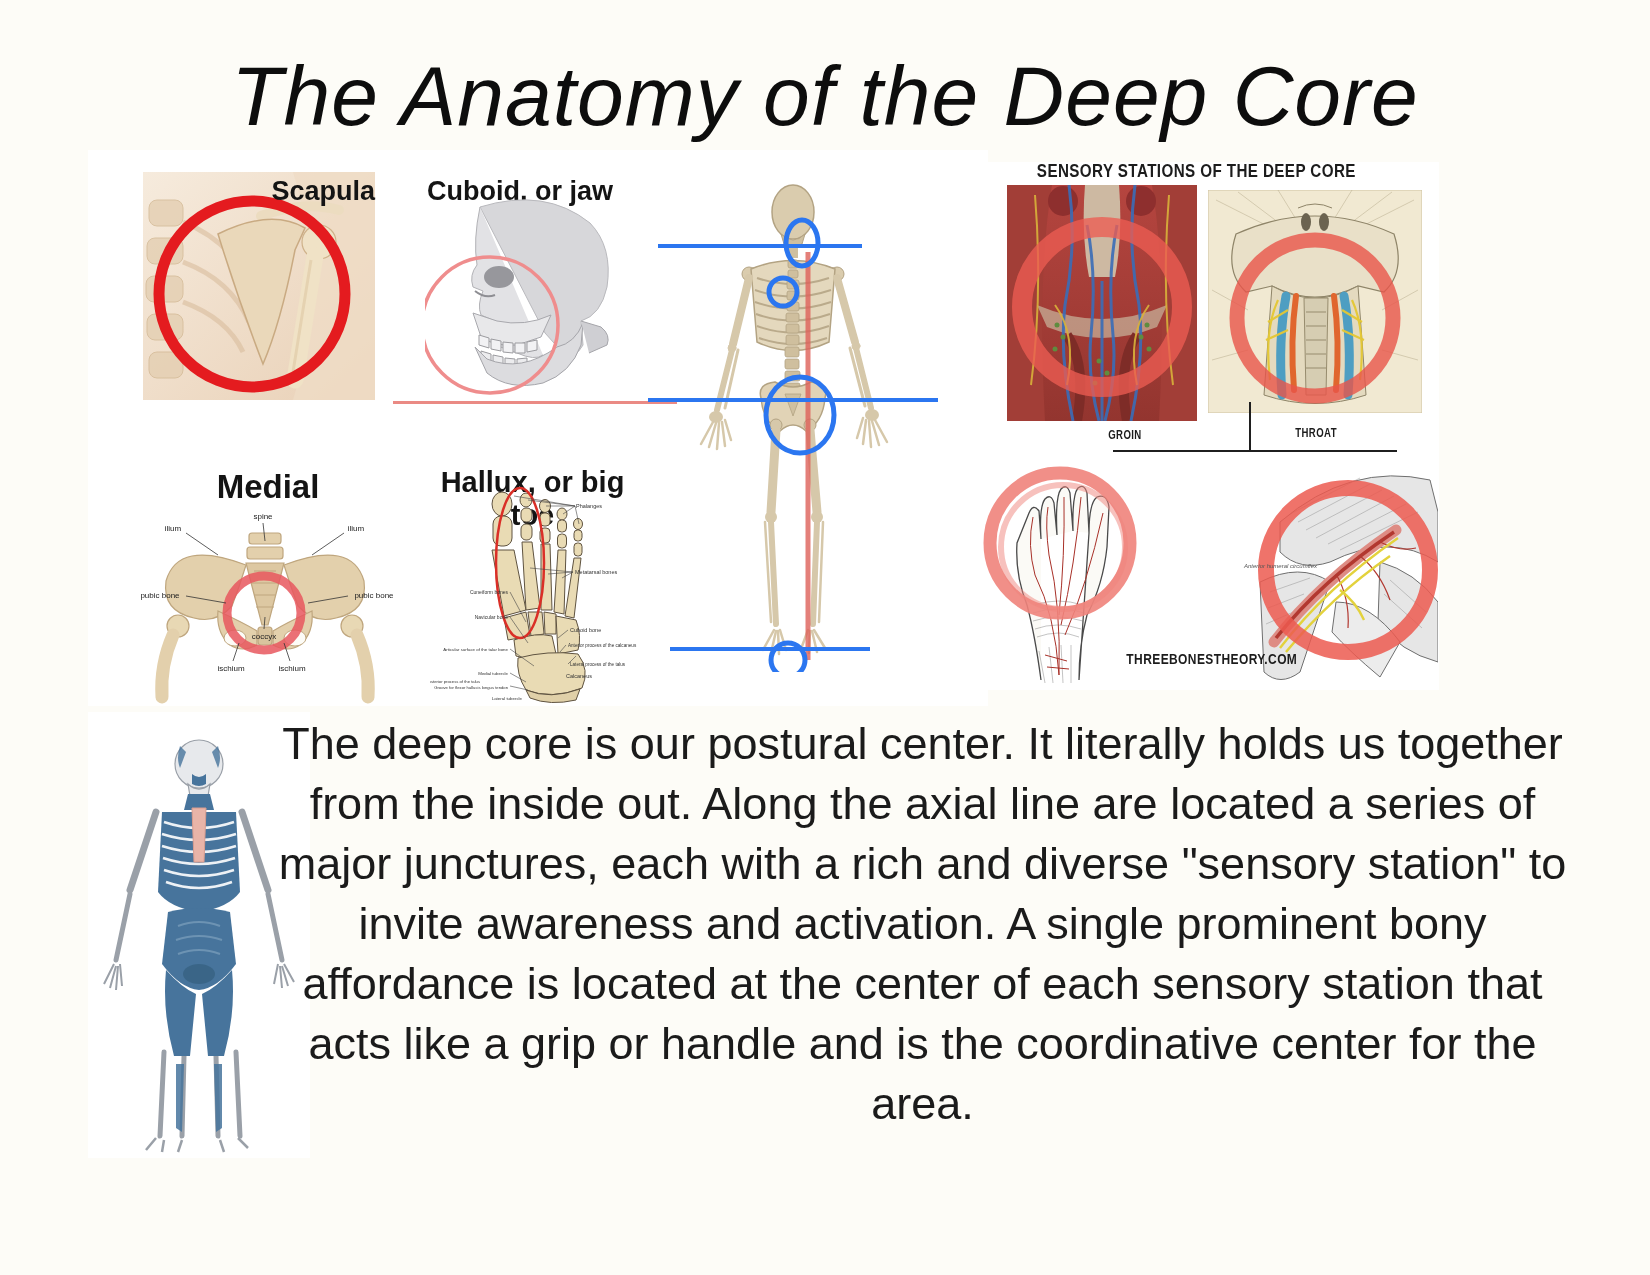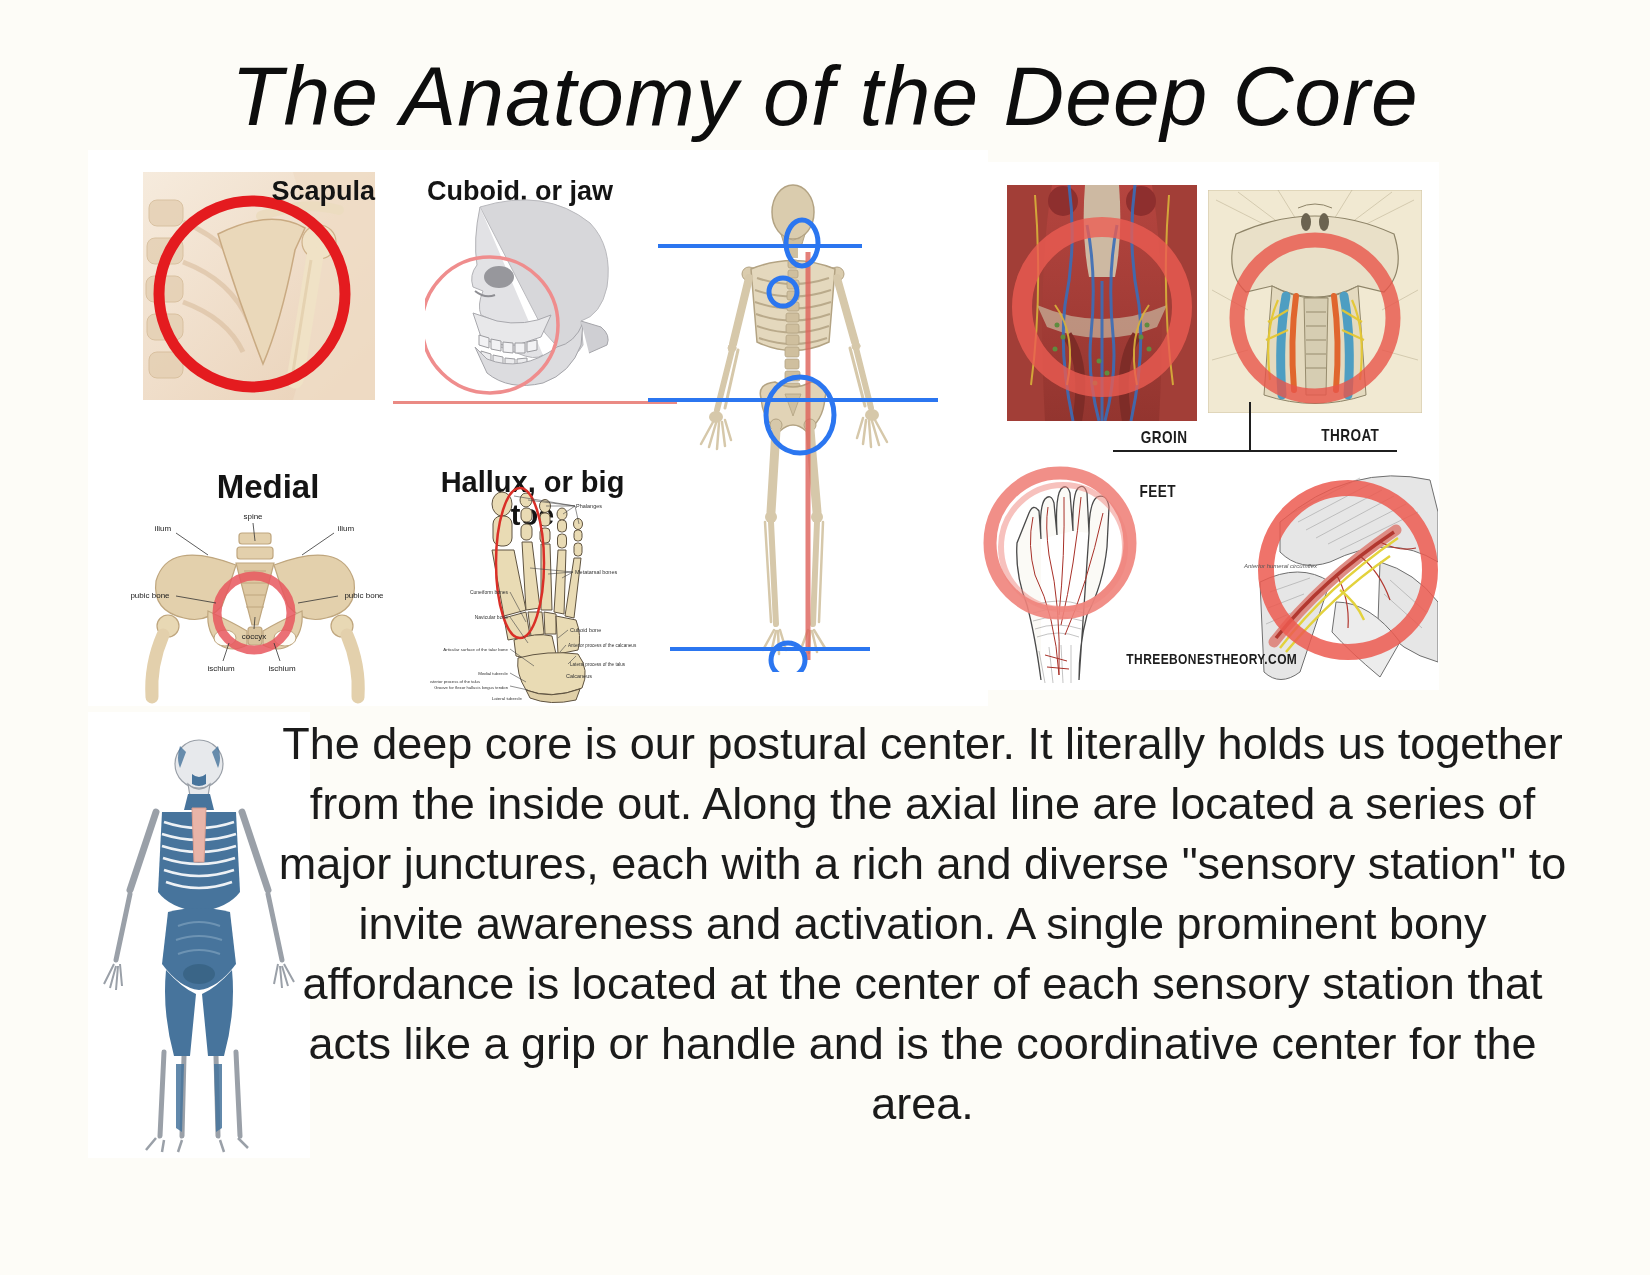--- a/index.html
+++ b/index.html
@@ -3,21 +3,21 @@
 <meta charset="utf-8">
 <style>
   html,body{margin:0;padding:0;background:#e9e7e2;}
   #canvas{position:relative;width:1650px;height:1275px;background:#fdfcf7;overflow:hidden;
           font-family:"Liberation Sans",sans-serif;color:#151515;}
   .abs{position:absolute;}
   .whitecard{background:#ffffff;}
   .title{width:100%;text-align:center;font-size:84px;font-weight:400;letter-spacing:1px;color:#0d0d0d;}
   .boldlabel{font-weight:700;color:#141414;}
   .cond{font-weight:700;color:#1c1c1c;letter-spacing:.5px;display:inline-block;transform:scaleX(.8);transform-origin:center;white-space:nowrap;}
-  .qlabel{text-align:center;font-size:17px;}
+  .qlabel{text-align:left;font-size:12px;}
   .bodytext{text-align:center;font-size:45px;line-height:60px;font-weight:400;color:#1b1b1b;}
   .hline{background:#1f1f1f;}
   .redline{background:#ea8a84;}
   svg text{font-family:"Liberation Sans",sans-serif;}
 </style>
 </head>
 <body>
 
 <div id="canvas">
 
@@ -173,21 +173,21 @@
         <circle cx="138" cy="120" r="14" stroke="#2b76f0" stroke-width="5"></circle>
         <line x1="3" y1="228" x2="293" y2="228" stroke="#2b76f0" stroke-width="4"></line>
         <ellipse cx="155" cy="243" rx="34" ry="38" stroke="#2b76f0" stroke-width="5"></ellipse>
         <line x1="25" y1="477" x2="225" y2="477" stroke="#2b76f0" stroke-width="4"></line>
         <circle cx="143" cy="488" r="17" stroke="#2b76f0" stroke-width="5"></circle>
       </g>
     </svg>
   </div>
 
   <div class="abs boldlabel" style="left:168px;top:468px;width:200px;font-size:33px;text-align:center;">Medial</div>
-  <div class="abs" style="left:108px;top:505px;width:300px;height:200px;">
+  <div class="abs" style="left:118px;top:505px;width:300px;height:200px;">
     <svg width="300" height="200" viewBox="0 0 300 200">
       <g fill="#e3d0ac" stroke="#bfa67e" stroke-width="1.2">
         <rect x="131" y="28" width="32" height="11" rx="3"></rect>
         <rect x="129" y="42" width="36" height="12" rx="3"></rect>
         <path d="M128,58 L166,58 L150,120 L144,120 Z" fill="#ddc8a2"></path>
         <path d="M128,60 Q60,34 48,76 Q44,106 76,113 Q98,119 114,101 Q122,80 128,60 Z"></path>
         <path d="M166,60 Q234,34 246,76 Q250,106 218,113 Q196,119 180,101 Q172,80 166,60 Z"></path>
         <circle cx="60" cy="121" r="11" fill="#e8d8b4"></circle>
           <circle cx="234" cy="121" r="11" fill="#e8d8b4"></circle>
         <path d="M55,130 Q42,160 44,192" stroke-width="13" stroke-linecap="round" fill="none" stroke="#e3d0ac"></path>
@@ -294,20 +294,23 @@
         <text x="78" y="181">Navicular bone</text>
         <text x="78" y="213" font-size="4.4">Articular surface of the talar bone</text>
         <text x="78" y="237" font-size="4.4">Medial tubercle</text>
         <text x="50" y="245" font-size="4.2">Posterior process of the talus</text>
         <text x="78" y="251" font-size="4.2">Groove for flexor hallucis longus tendon</text>
         <text x="92" y="262" font-size="4.4">Lateral tubercle</text>
       </g>
     </svg>
   </div>
 
+  <div class="abs" style="left:953px;top:160px;width:486px;text-align:center;">
+    <span class="cond" style="font-size:19px;">SENSORY STATIONS OF THE DEEP CORE</span>
+  </div>
 
   <div class="abs" style="left:1007px;top:185px;width:190px;height:236px;">
     <svg width="190" height="236" viewBox="0 0 190 236">
       <defs>
         <linearGradient id="musc" x1="0" y1="0" x2="0" y2="1">
           <stop offset="0" stop-color="#b5453f"></stop>
             <stop offset="1" stop-color="#93352f"></stop>
         </linearGradient>
       </defs>
       <rect width="190" height="236" fill="url(#musc)"></rect>

